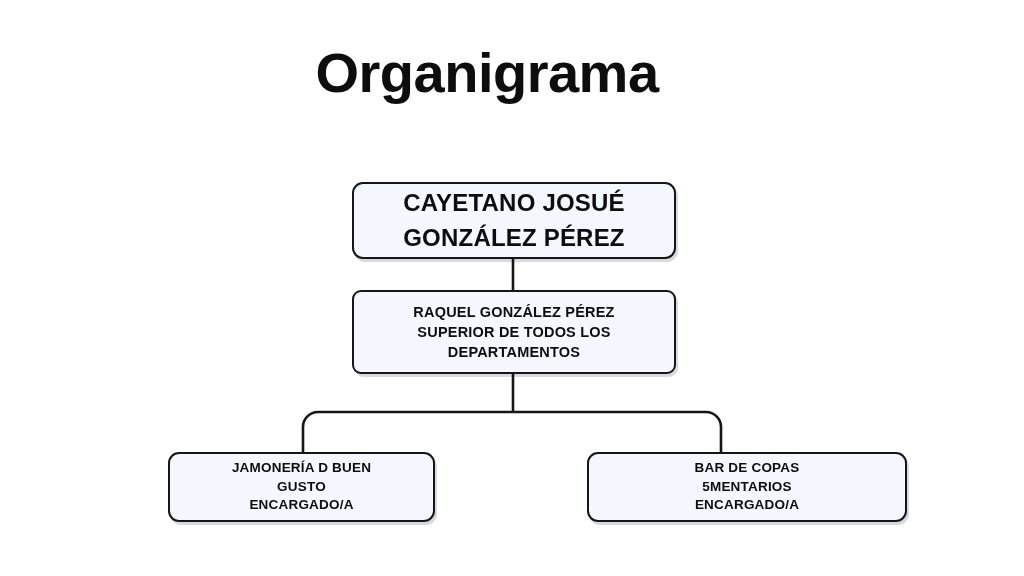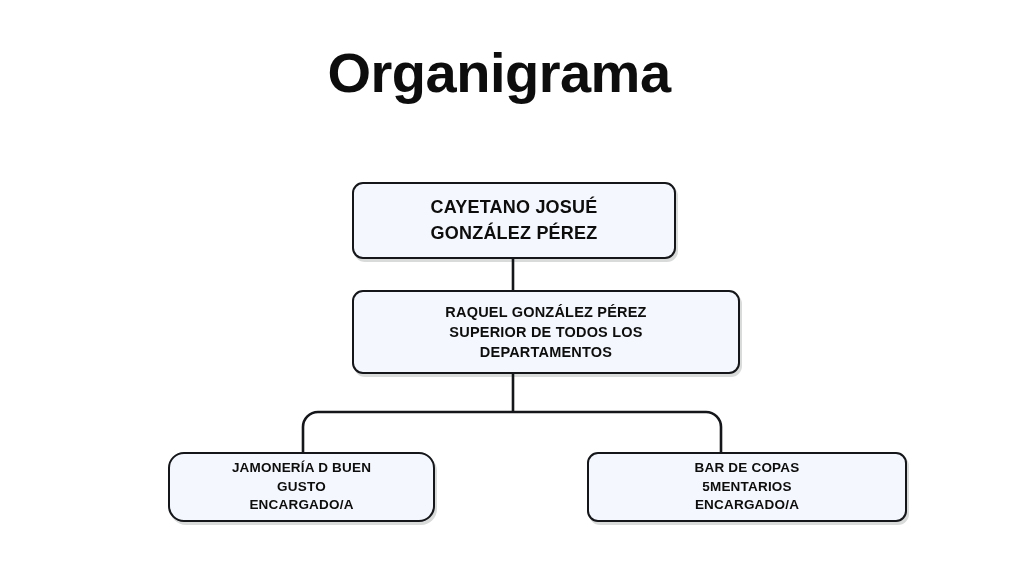--- a/index.html
+++ b/index.html
@@ -27,21 +27,20 @@
     left: 0;
     top: 44px;
     width: 974px;
     text-align: center;
     font-size: 56px;
     font-weight: 700;
     letter-spacing: -0.5px;
     color: #0d0d0d;
     line-height: 1.05;
     white-space: nowrap;
-    padding-left: 12px;
   }
 
   
   .connectors {
     position: absolute;
     left: 0;
     top: 0;
     width: 1024px;
     height: 576px;
     pointer-events: none;
@@ -67,42 +66,42 @@
     display: block;
     width: 100%;
     white-space: pre-line;
   }
 
   .node-root {
     left: 352px;
     top: 182px;
     width: 324px;
     height: 77px;
-    font-size: 18px;
+    font-size: 24px;
     line-height: 1.42;
     letter-spacing: 0.2px;
   }
   .node-superior {
     left: 352px;
     top: 290px;
-    width: 388px;
+    width: 324px;
     height: 84px;
     font-size: 14.5px;
     line-height: 1.38;
     letter-spacing: 0.2px;
+    border-radius: 9px;
   }
   .node-dept-left {
     left: 168px;
     top: 452px;
     width: 267px;
     height: 70px;
     font-size: 13.5px;
     line-height: 1.4;
     letter-spacing: 0.2px;
-    border-radius: 16px;
   }
   .node-dept-right {
     left: 587px;
     top: 452px;
     width: 320px;
     height: 70px;
     font-size: 13.5px;
     line-height: 1.4;
     letter-spacing: 0.2px;
   }

